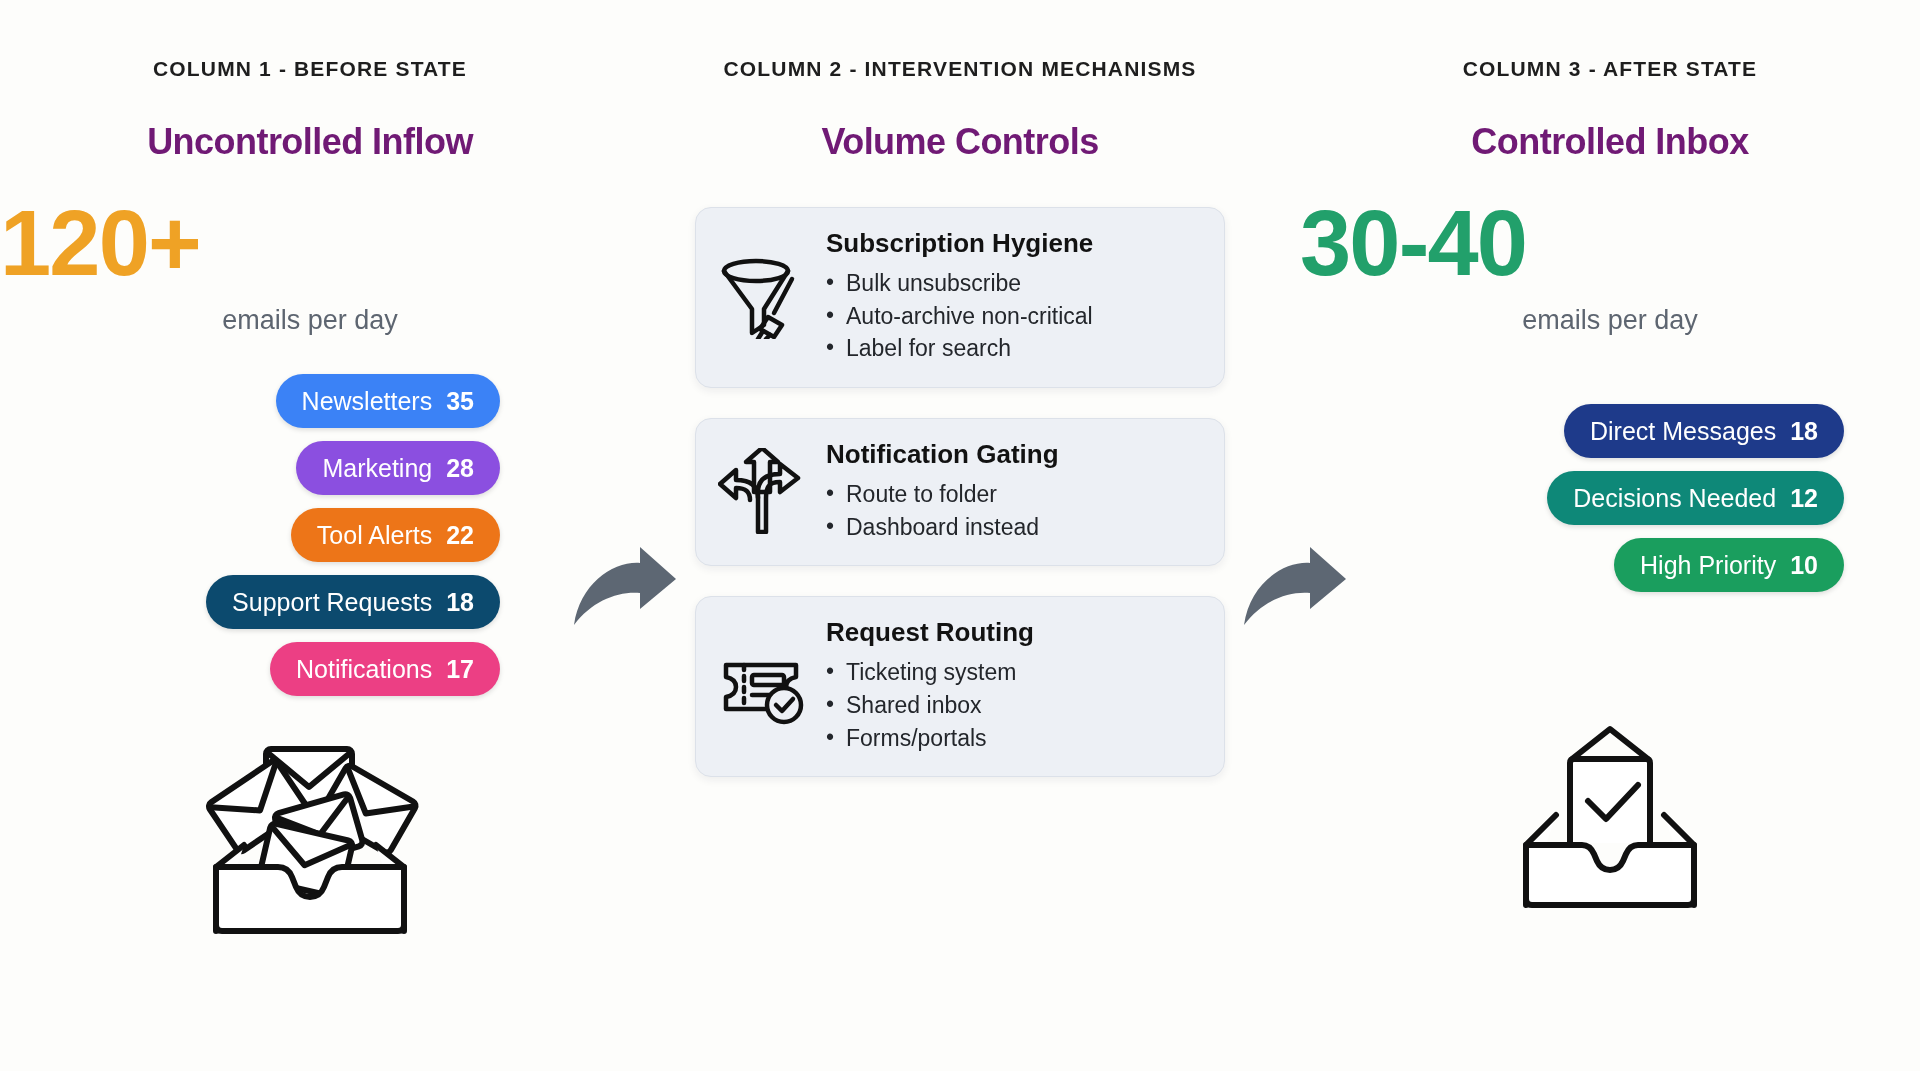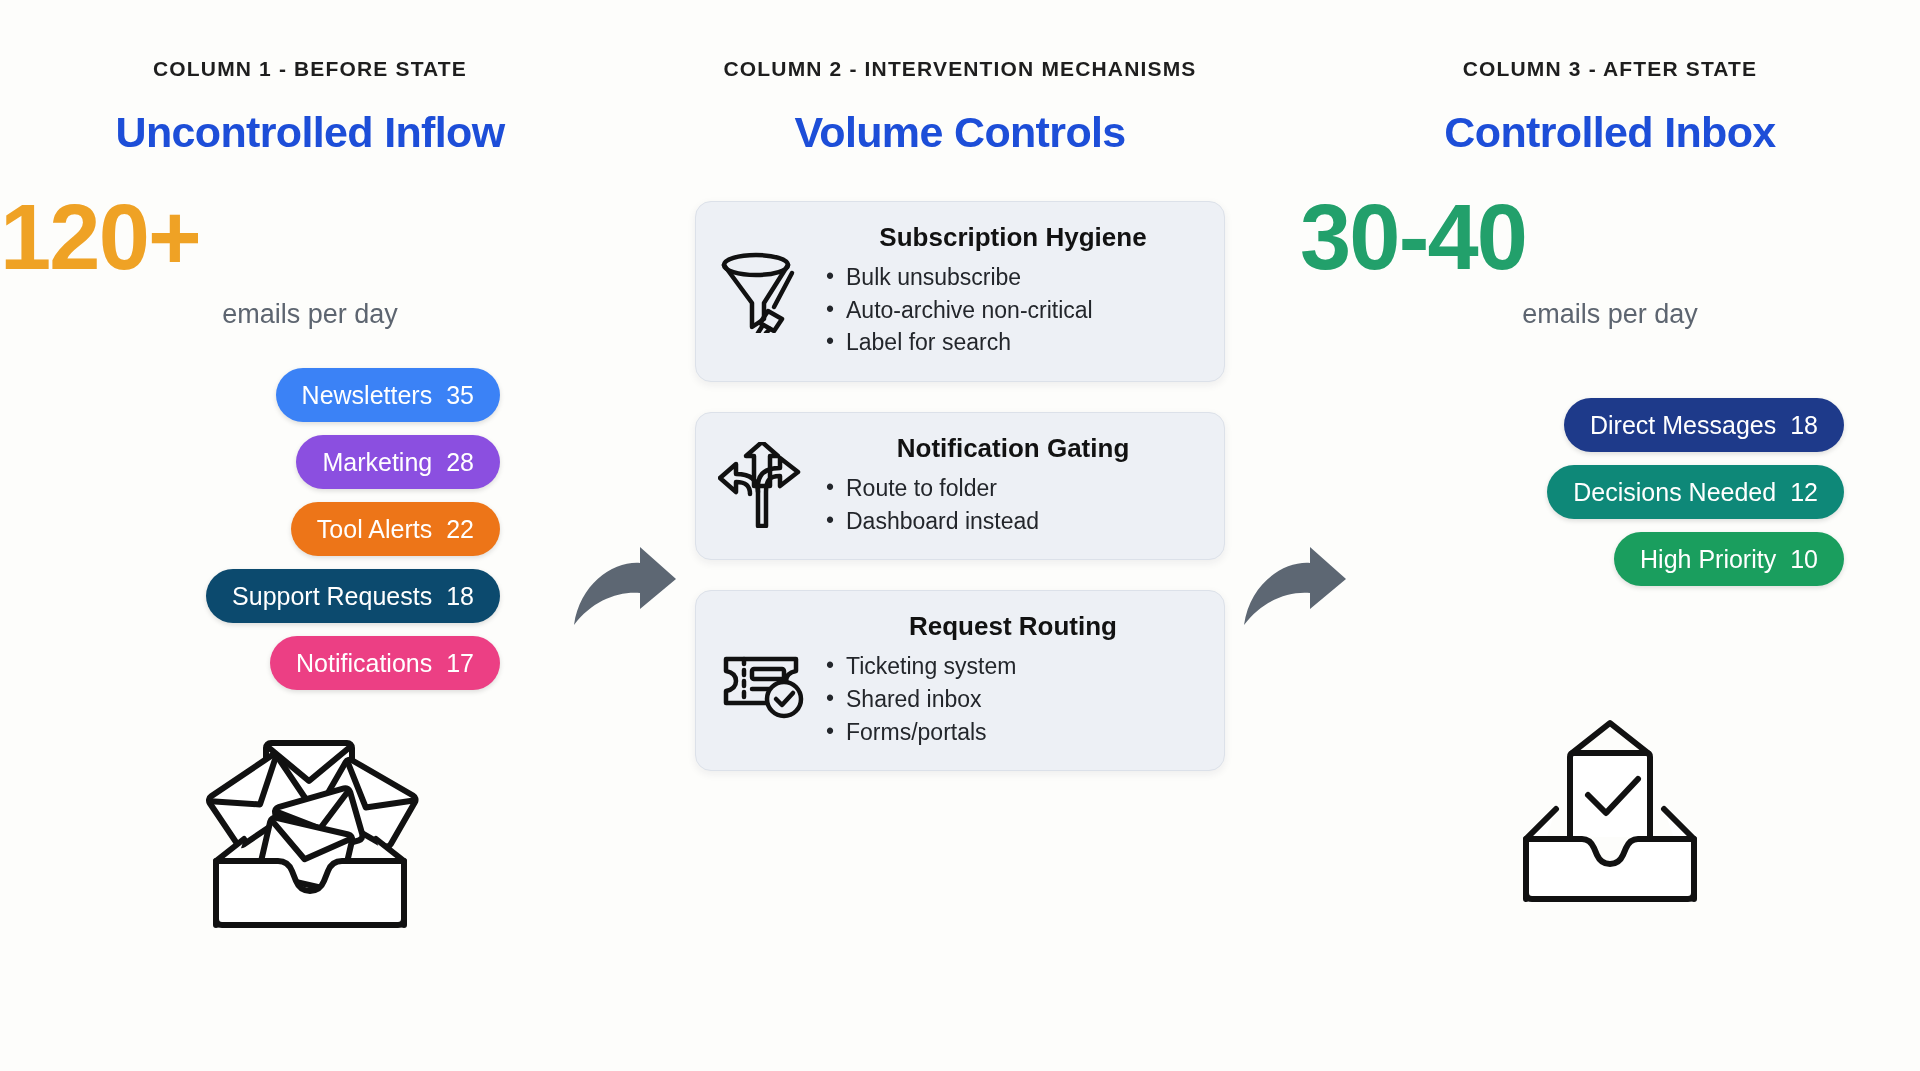--- a/index.html
+++ b/index.html
@@ -22,25 +22,25 @@
     text-align:center;
     font-size:21px;
     font-weight:700;
     letter-spacing:0.055em;
     color:#1E1E1E;
     margin-top:57px;
     white-space:nowrap;
   }
   .col-title {
     text-align:center;
-    font-size:43px;
+    font-size:36px;
     font-weight:700;
     letter-spacing:-0.015em;
-    color:#1d4ed8;
-    margin-top:27px;
+    color:#701a75;
+    margin-top:40px;
   }
 
   
   .bigstat {
     text-align:left;
     font-size:92px;
     font-weight:700;
     letter-spacing:-0.02em;
     line-height:1;
     margin-top:34px;
@@ -63,41 +63,41 @@
     gap:14px;
     color:#FFFFFF;
     border-radius:999px;
     font-size:25px;
     height:54px;
     margin-bottom:13px;
     padding:0 26px;
     box-shadow:0 2px 5px rgba(0,0,0,0.13);
     white-space:nowrap;
   }
-  .pill .pv { font-weight:400;text-align:right; }
+  .pill .pv { font-weight:700;text-align:right; }
 
   .pills-left  { align-items:flex-end; padding-right:120px; }
   .pills-right { align-items:flex-end; padding-right:76px; }
 
   
   .cards { margin-top:44px; display:flex; flex-direction:column; align-items:center; gap:30px; }
   .card {
     width:530px;
     background:#EDF0F5;
     border:1px solid #DCE1E9;
     border-radius:16px;
     box-shadow:0 3px 9px rgba(25,35,60,0.07);
     display:flex;
     align-items:center;
     gap:14px;
     padding:20px 24px 22px 20px;
   }
   .card-icon { flex:0 0 96px; height:96px; display:flex; align-items:center; justify-content:center; }
   .card-body { flex:1 1 auto; }
-  .card-title { font-size:26px; font-weight:700; color:#121212; margin-bottom:8px;text-align:center; }
+  .card-title { font-size:26px; font-weight:700; color:#121212; margin-bottom:8px; }
   .card-list { list-style:none; }
   .card-list li {
     font-size:23px;
     color:#23262B;
     line-height:1.42;
     position:relative;
     padding-left:20px;
   }
   .card-list li:before {
     content:"\2022";

